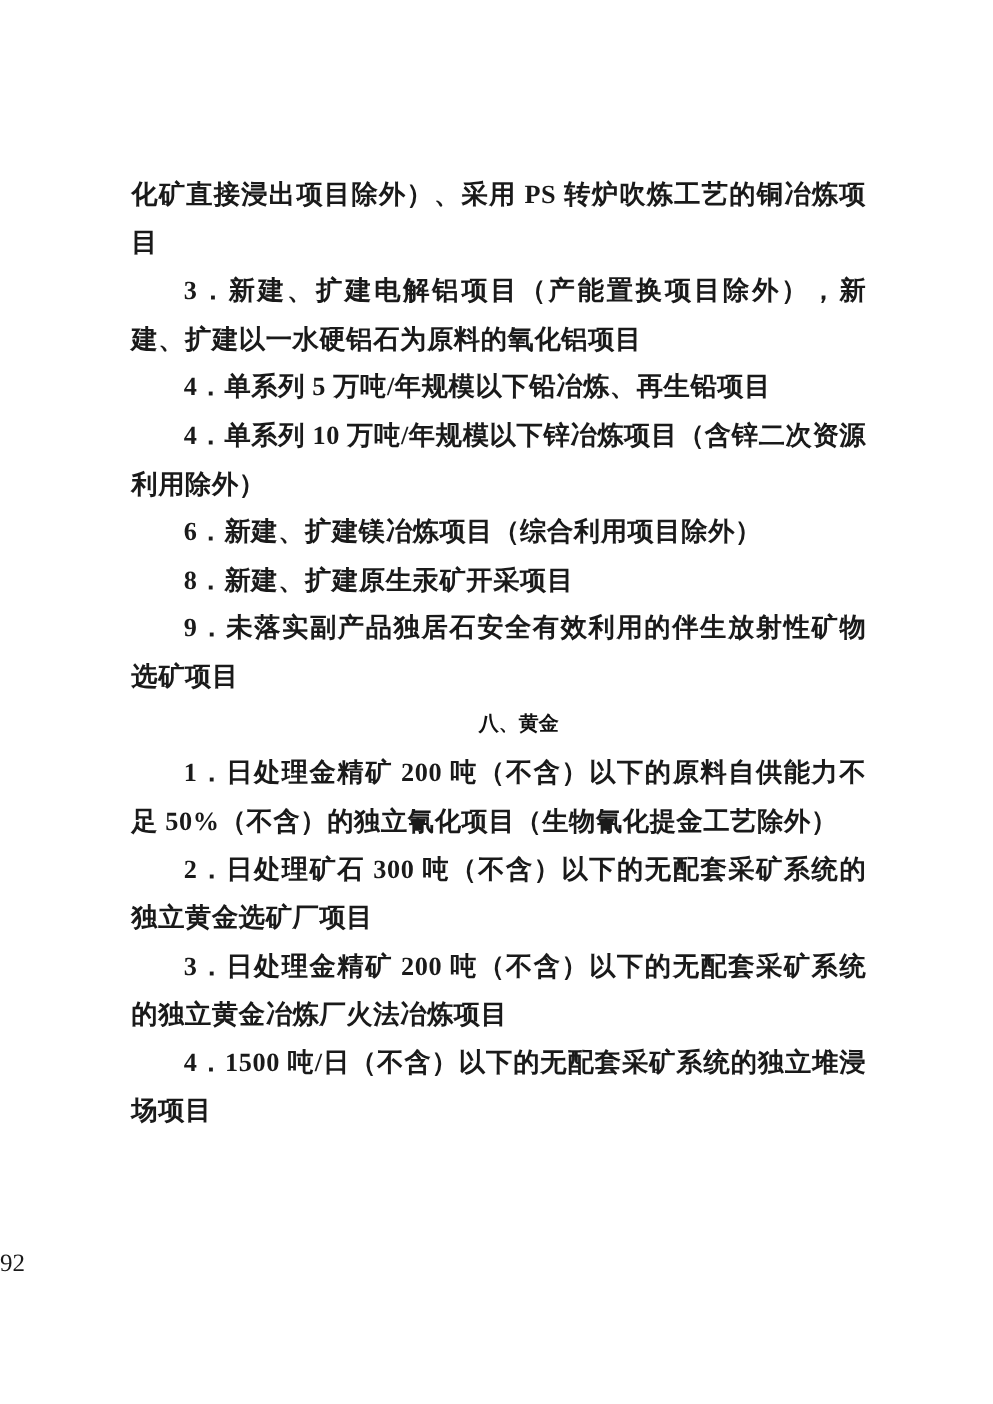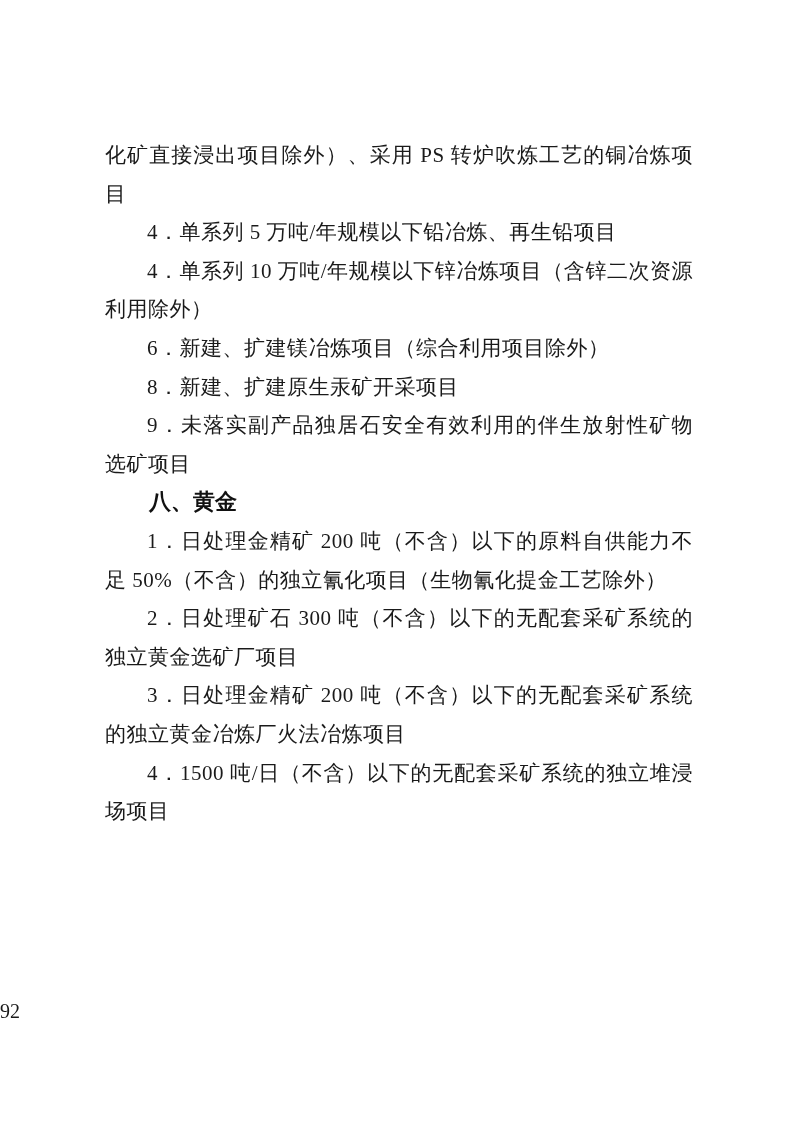--- a/index.html
+++ b/index.html
@@ -23,50 +23,53 @@
     width: 588px;
   }
   .para {
     margin: 0;
     font-size: 21px;
     line-height: 38.6px;
     text-align: justify;
     text-justify: inter-character;
     text-indent: 2em;
     letter-spacing: 0.5px;
+    font-weight: bold;
   }
   .para.no-indent {
     text-indent: 0;
   }
   .heading {
     margin: 0;
     font-family: "Liberation Sans", "DejaVu Sans", sans-serif;
     font-weight: bold;
-    font-size: 22px;
+    font-size: 16px;
     line-height: 38.6px;
     text-indent: 2em;
     color: #111111;
+    text-align: center;
   }
   .footer {
     position: absolute;
     left: 0;
     right: 0;
     top: 998px;
     text-align: left;
     font-size: 20px;
     line-height: 26px;
     color: #1a1a1a;
   }
 </style>
 </head>
 <body>
 
 <div class="page">
   <div class="body-text">
     <p class="para no-indent">化矿直接浸出项目除外）、采用 PS 转炉吹炼工艺的铜冶炼项目</p>
+    <p class="para">3．新建、扩建电解铝项目（产能置换项目除外），新建、扩建以一水硬铝石为原料的氧化铝项目</p>
     <p class="para">4．单系列 5 万吨/年规模以下铅冶炼、再生铅项目</p>
     <p class="para">4．单系列 10 万吨/年规模以下锌冶炼项目（含锌二次资源利用除外）</p>
     <p class="para">6．新建、扩建镁冶炼项目（综合利用项目除外）</p>
     <p class="para">8．新建、扩建原生汞矿开采项目</p>
     <p class="para">9．未落实副产品独居石安全有效利用的伴生放射性矿物选矿项目</p>
     <h2 class="heading">八、黄金</h2>
     <p class="para">1．日处理金精矿 200 吨（不含）以下的原料自供能力不足 50%（不含）的独立氰化项目（生物氰化提金工艺除外）</p>
     <p class="para">2．日处理矿石 300 吨（不含）以下的无配套采矿系统的独立黄金选矿厂项目</p>
     <p class="para">3．日处理金精矿 200 吨（不含）以下的无配套采矿系统的独立黄金冶炼厂火法冶炼项目</p>
     <p class="para">4．1500 吨/日（不含）以下的无配套采矿系统的独立堆浸场项目</p>

